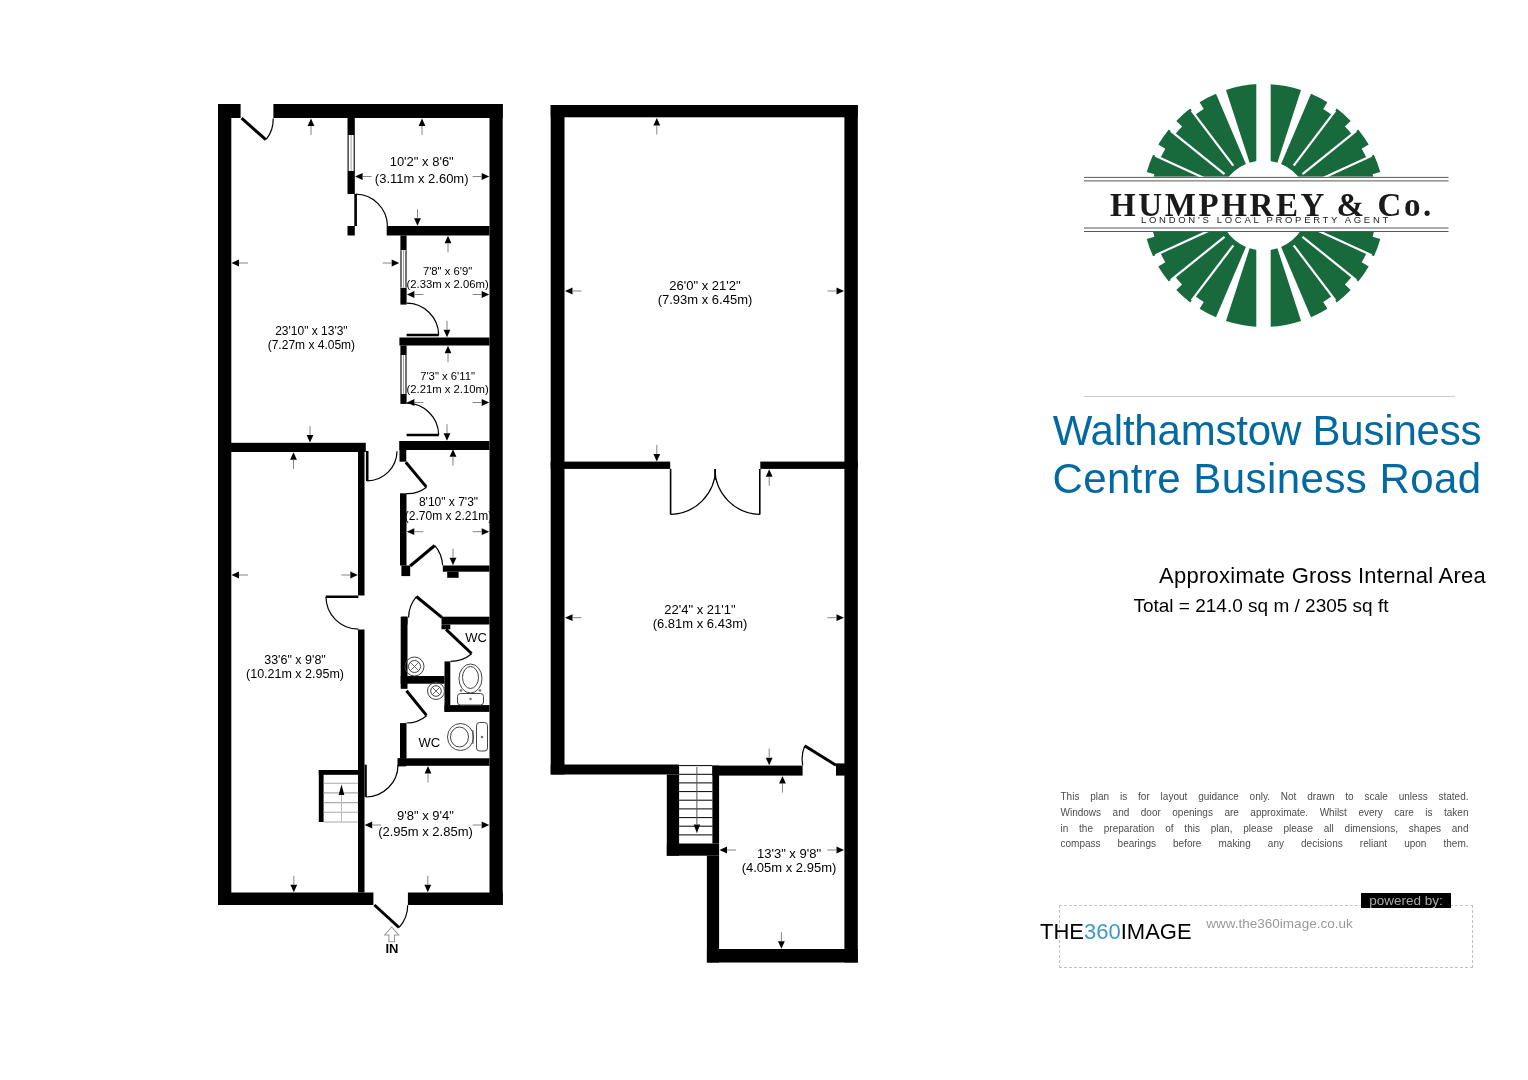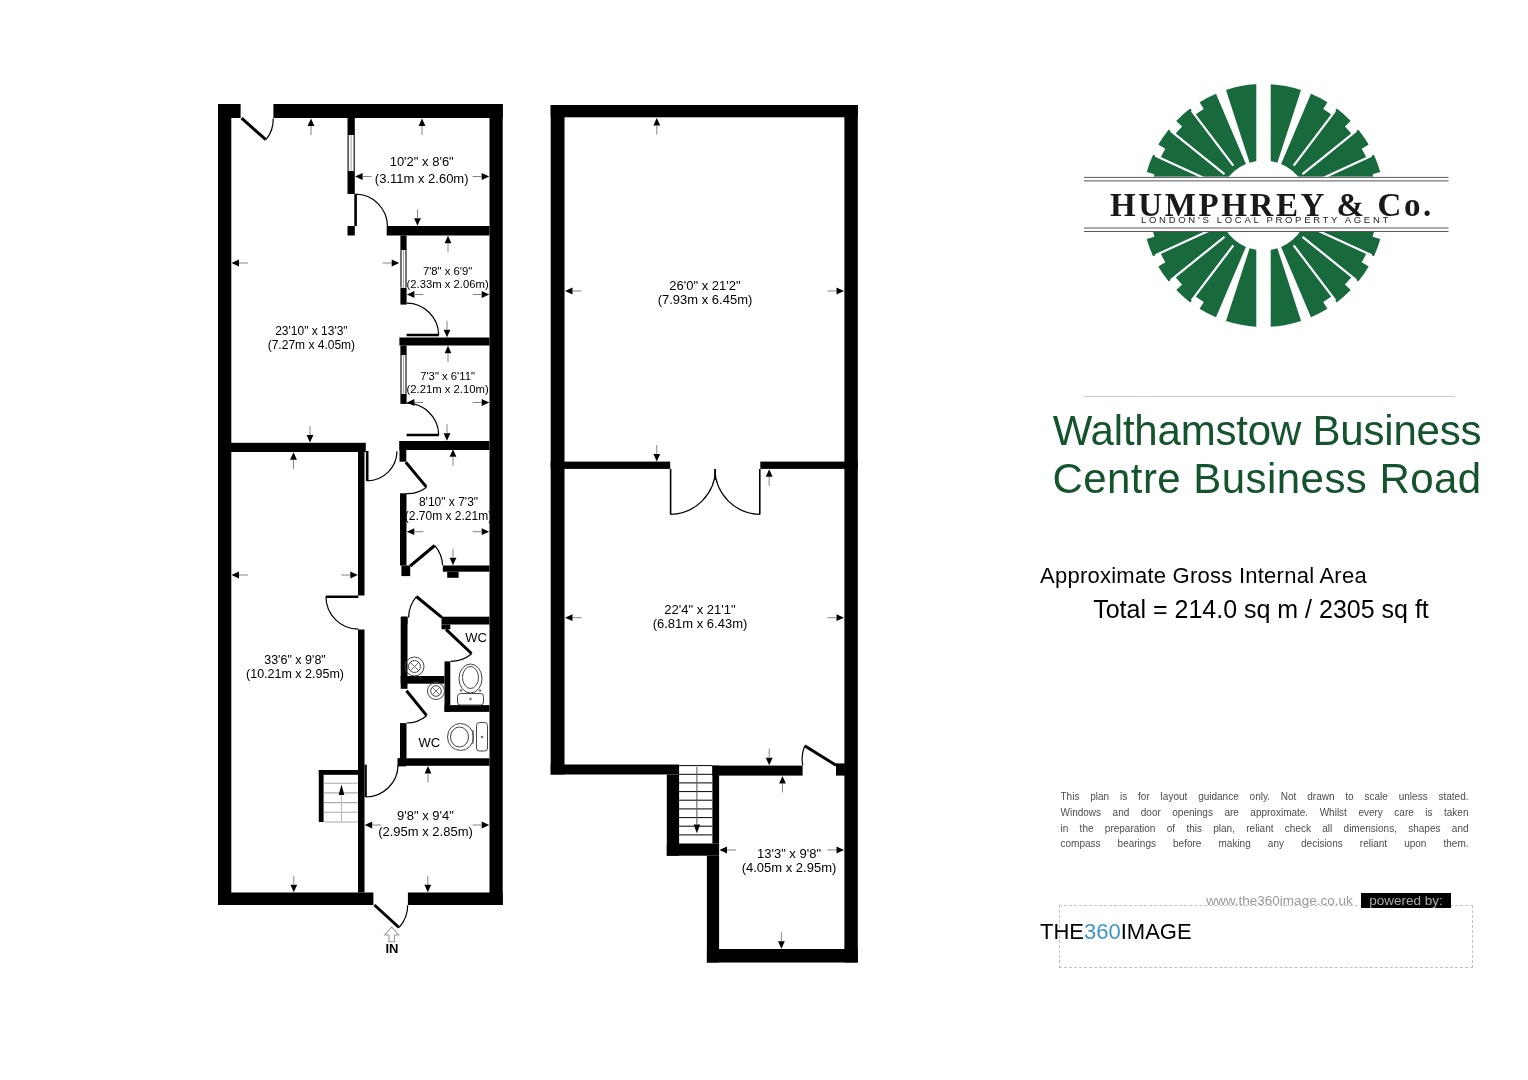--- a/index.html
+++ b/index.html
@@ -565,32 +565,32 @@
 <line x1="1084" y1="231.5" x2="1448.5" y2="231.5" stroke="#444" stroke-width="0.9"></line>
 </g>
 
 <text x="1272" y="215.5" font-family="Liberation Serif, serif" font-size="33" font-weight="bold" text-anchor="middle" fill="#1a1a1a" letter-spacing="2.6">HUMPHREY &amp; Co.</text>
 
 <text x="1266" y="222.8" font-family="Liberation Sans, sans-serif" font-size="9.5" font-weight="normal" text-anchor="middle" fill="#222" letter-spacing="2.7">LONDON'S LOCAL PROPERTY AGENT</text>
 </svg>
 
 <div class="abs" style="left:1083.6px;top:396px;width:371.8px;height:1px;background:#ccc"></div>
 
-<div class="abs" style="left:1040px;top:406.5px;width:454px;text-align:center;font-size:42px;line-height:48px;color:#14532d;letter-spacing:-0.2px;white-space:nowrap">Walthamstow Business<br><span style="letter-spacing:0.45px">Centre Business Road</span></div>
-
-<div class="abs" style="left:1040px;top:562.5px;width:446px;text-align:left;font-size:22px;letter-spacing:0.25px;color:#000">Approximate Gross Internal Area</div>
-
-<div class="abs" style="left:1040px;top:595px;width:442px;text-align:center;font-size:25px;color:#000">Total = 214.0 sq m / 2305 sq ft</div>
+<div class="abs" style="left:1040px;top:406.5px;width:454px;text-align:center;font-size:42px;line-height:48px;color:#0369a1;letter-spacing:-0.2px;white-space:nowrap">Walthamstow Business<br><span style="letter-spacing:0.45px">Centre Business Road</span></div>
+
+<div class="abs" style="left:1040px;top:562.5px;width:446px;text-align:right;font-size:22px;letter-spacing:0.25px;color:#000">Approximate Gross Internal Area</div>
+
+<div class="abs" style="left:1040px;top:595px;width:442px;text-align:center;font-size:19px;color:#000">Total = 214.0 sq m / 2305 sq ft</div>
 
 <div class="abs" style="left:1060.5px;top:789.3px;width:408px;font-size:10px;line-height:15.65px;color:#4d4d4d">
 <div style="text-align:justify;text-align-last:justify">This plan is for layout guidance only. Not drawn to scale unless stated.</div>
 <div style="text-align:justify;text-align-last:justify">Windows and door openings are approximate. Whilst every care is taken</div>
-<div style="text-align:justify;text-align-last:justify">in the preparation of this plan, reliant check all dimensions, shapes and</div>
+<div style="text-align:justify;text-align-last:justify">in the preparation of this plan, please please all dimensions, shapes and</div>
 <div style="text-align:justify;text-align-last:justify">compass bearings before making any decisions reliant upon them.</div>
 </div>
 
 <div class="abs" style="left:1058.7px;top:904.9px;width:412.8px;height:60.7px;border:1px dashed #c2c2c2"></div>
 
 <div class="abs" style="left:1361px;top:893px;width:84px;background:#000000;color:#a9a9a9;font-size:13.5px;text-align:center;padding:0 3px">powered by:</div>
 
 <div class="abs" style="left:1040px;top:919px;width:451px;text-align:left;font-size:22px;color:#000;letter-spacing:0px">THE<span style="color:#3f97c6">360</span>IMAGE</div>
 
-<div class="abs" style="left:1054px;top:893px;width:451px;text-align:center;font-size:13.5px;color:#999">www.the360image.co.uk</div>
+<div class="abs" style="left:1054px;top:916px;width:451px;text-align:center;font-size:13.5px;color:#999">www.the360image.co.uk</div>
 
 </body></html>

